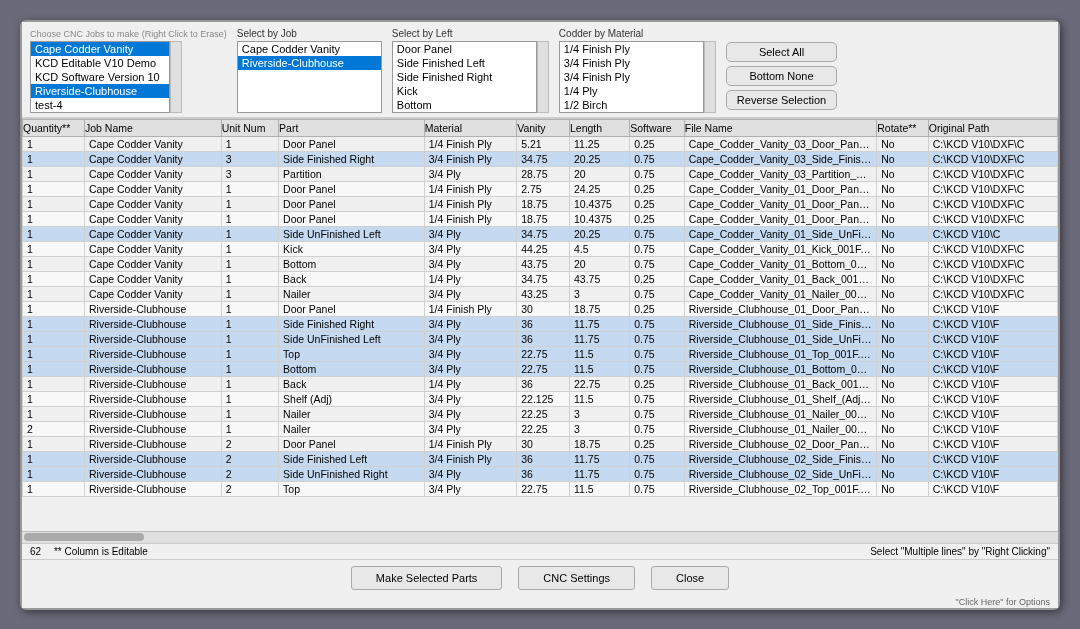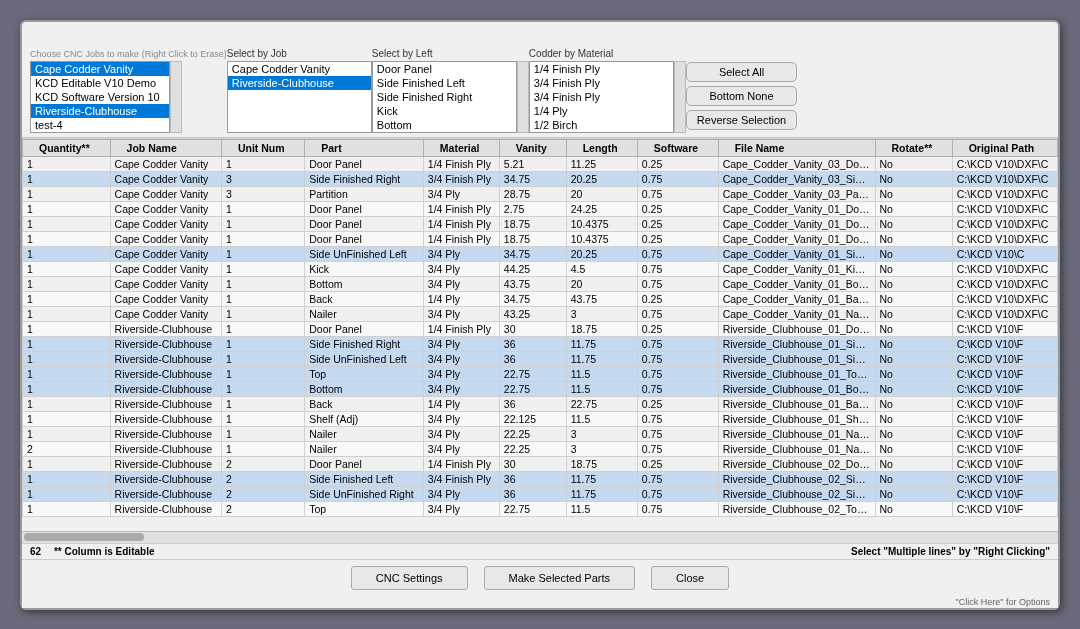--- a/index.html
+++ b/index.html
@@ -21,23 +21,23 @@
       width: 1040px;
       height: 590px;
       display: flex;
       flex-direction: column;
       box-shadow: 2px 2px 8px rgba(0,0,0,0.5);
     }
     .toolbar {
       display: flex;
       align-items: flex-start;
       padding: 6px 8px 4px 8px;
+      gap: 10px;
       background: #f0f0f0;
       border-bottom: 1px solid #ccc;
-      margin-top: 20px;
     }
     .toolbar-section {
       display: flex;
       flex-direction: column;
     }
     .toolbar-label {
       font-size: 10px;
       color: #333;
       margin-bottom: 2px;
       white-space: nowrap;
@@ -117,23 +117,23 @@
       border-top: 1px solid #ccc;
     }
     table {
       border-collapse: collapse;
       width: 100%;
       font-size: 10.5px;
     }
     thead th {
       background: #e0e0e0;
       border: 1px solid #b0b0b0;
-      padding: 2px 16px;
+      padding: 2px 0;
       text-align: left;
-      font-weight: bold;
+      font-weight: normal;
       white-space: nowrap;
       position: sticky;
       top: 0;
       z-index: 2;
     }
     tbody td {
       border: 1px solid #d0d0d0;
       padding: 1px 4px;
       white-space: nowrap;
       overflow: hidden;
@@ -149,21 +149,20 @@
       background: #c5d9f1;
     }
     .footer-bar {
       display: flex;
       justify-content: space-between;
       align-items: center;
       padding: 2px 8px;
       background: #f0f0f0;
       border-top: 1px solid #ccc;
       font-size: 10px;
-      font-weight: bold;
     }
     .bottom-buttons {
       display: flex;
       justify-content: center;
       gap: 16px;
       padding: 6px 8px;
       background: #f0f0f0;
       border-top: 1px solid #ccc;
     }
     .bottom-btn {
@@ -600,22 +599,22 @@
 
     <div class="footer-bar">
       <div>
         <span>62</span>
         <span style="margin-left:10px;">** Column is Editable</span>
       </div>
       <div>Select "Multiple lines" by "Right Clicking"</div>
     </div>
 
     <div class="bottom-buttons">
+      <button class="bottom-btn">Make Selected Parts</button>
       <button class="bottom-btn">CNC Settings</button>
-      <button class="bottom-btn">Make Selected Parts</button>
       <button class="bottom-btn">Close</button>
     </div>
 
     <div class="options-hint">
       <span>"Click Here" for Options</span>
     </div>
   </div>
 </div>
 
 </body></html>

